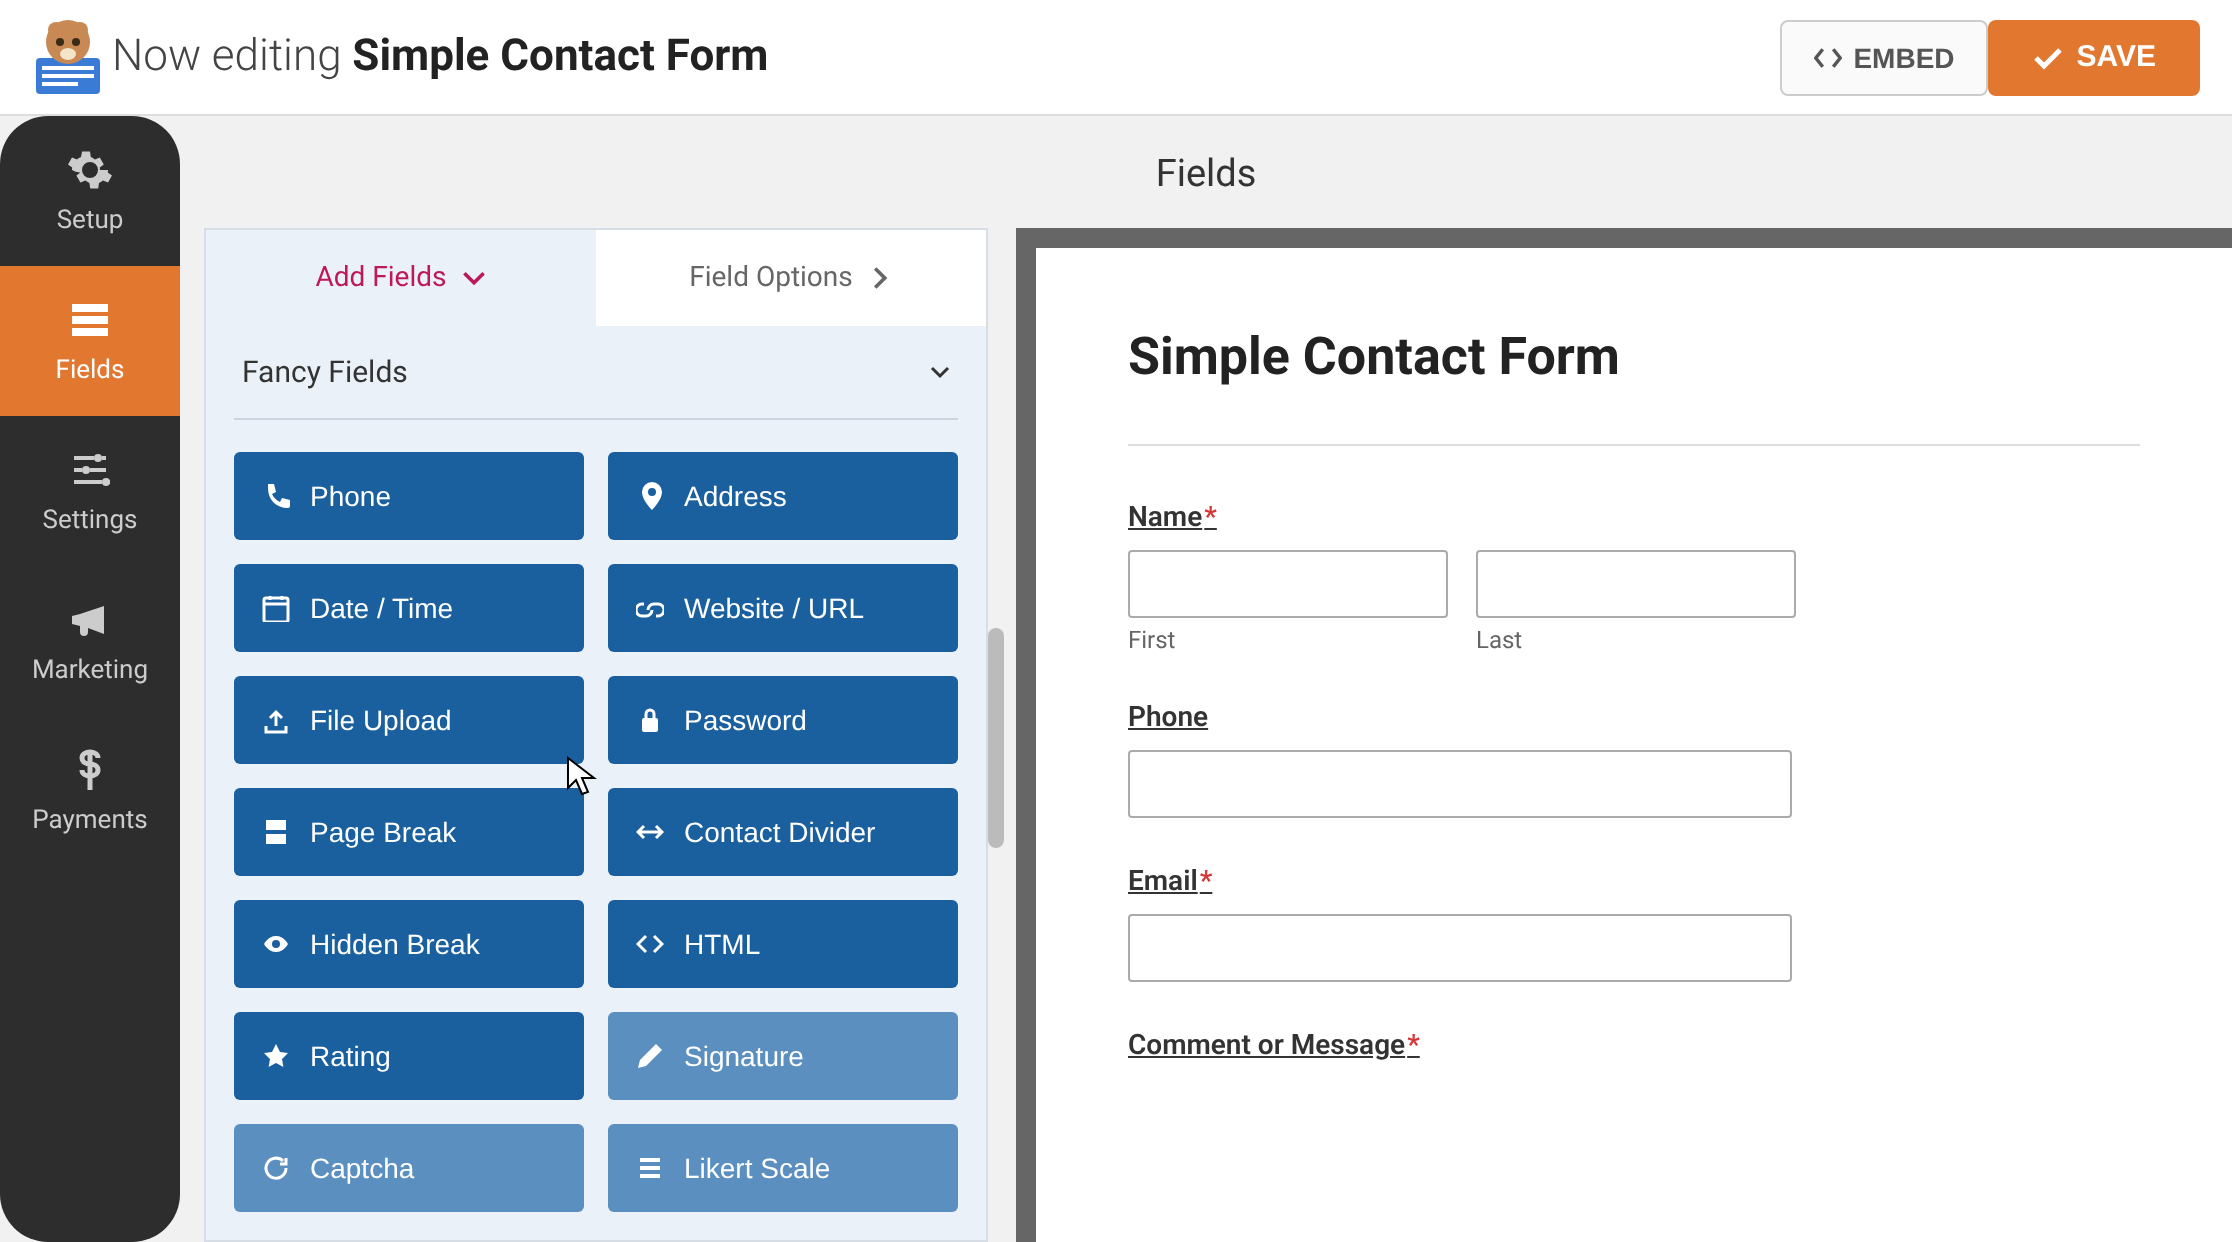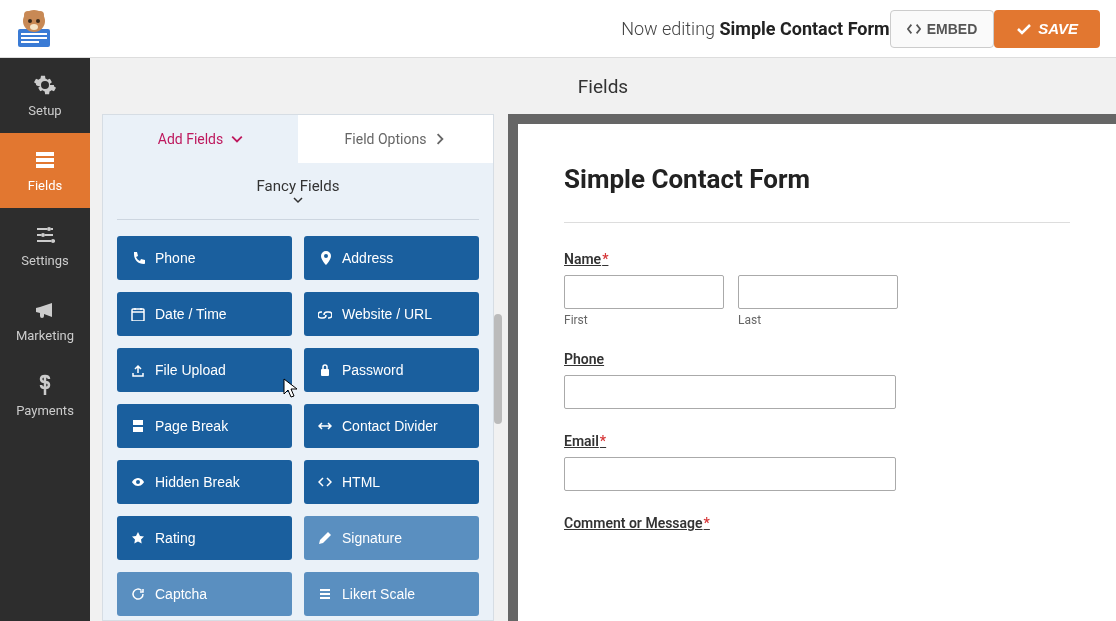--- a/index.html
+++ b/index.html
@@ -2,43 +2,43 @@
 <html><head>
 <meta charset="utf-8">
 <style>
 * { box-sizing: border-box; margin: 0; padding: 0; }
 body { font-family: -apple-system, BlinkMacSystemFont, "Segoe UI", Roboto, Arial, sans-serif; font-size: 14px; color: #333; background: #f1f1f1; width: 1116px; height: 621px; overflow: hidden; position: relative; }
 
 
 .top-header { position: absolute; top: 0; left: 0; right: 0; height: 58px; background: #fff; border-bottom: 1px solid #ddd; display: flex; align-items: center; padding: 0 16px 0 12px; }
 .logo { width: 44px; height: 44px; position: relative; }
 .logo svg { width: 100%; height: 100%; }
-.title-wrap { flex: 1; text-align: right; font-size: 18px; color: #444; font-weight: 300; }
+.title-wrap { flex: 1; text-align: left; font-size: 22px; color: #444; font-weight: 300; }
 .title-wrap b { font-weight: 700; color: #222; }
 .header-actions { display: flex; gap: 0; }
 .btn-embed { background: #fafafa; border: 1px solid #ccc; border-radius: 4px; padding: 10px 16px; font-size: 14px; color: #555; font-weight: 600; display: flex; align-items: center; gap: 6px; cursor: pointer; }
-.btn-save { background: #e27730; border: none; border-radius: 4px; padding: 10px 22px; font-size: 15px; color: #fff; font-weight: 700; display: flex; align-items: center; gap: 6px; cursor: pointer; font-style: italic; }
-
-
-.left-nav { position: absolute; top: 58px; left: 0; width: 90px; bottom: 0; background: #2d2d2d; }
+.btn-save { background: #e27730; border: none; border-radius: 4px; padding: 10px 22px; font-size: 15px; color: #fff; font-weight: 700; display: flex; align-items: center; gap: 6px; cursor: pointer; }
+
+
+.left-nav { position: absolute; top: 58px; left: 0; width: 90px; bottom: 0; background: #2d2d2d; border-radius: 24px; }
 .nav-item { display: flex; flex-direction: column; align-items: center; justify-content: center; height: 75px; color: #ccc; font-size: 13px; cursor: pointer; gap: 6px; }
 .nav-item.active { background: #e27730; color: #fff; }
 .nav-item svg { width: 24px; height: 24px; fill: currentColor; }
 
 
 .main { position: absolute; top: 58px; left: 90px; right: 0; bottom: 0; display: flex; background: #f1f1f1; }
 .section-title { position: absolute; top: 0; left: 0; right: 0; height: 56px; display: flex; align-items: center; justify-content: center; font-size: 19px; color: #333; font-weight: 400; }
 
 
 .panel { position: absolute; top: 56px; left: 12px; width: 392px; bottom: 0; background: #eaf1f8; border: 1px solid #d6dde4; overflow-y: auto; }
 .panel-tabs { display: flex; height: 48px; }
 .ptab { flex: 1; display: flex; align-items: center; justify-content: center; gap: 8px; font-size: 14px; color: #666; cursor: pointer; background: #fff; }
 .ptab.active { background: #eaf1f8; color: #be185d; }
 .ptab svg { width: 12px; height: 12px; fill: currentColor; }
-.group-header { padding: 14px 18px; font-size: 15px; color: #333; display: flex; justify-content: space-between; align-items: center; cursor: pointer; flex-direction: column; }
+.group-header { padding: 14px 18px; font-size: 15px; color: #333; display: flex; justify-content: space-between; align-items: center; cursor: pointer; }
 .group-header-underline { border-bottom: 1px solid #cdd6e0; margin: 0 14px 16px 14px; }
 .grid { display: grid; grid-template-columns: 1fr 1fr; gap: 12px; padding: 0 14px 16px 14px; }
 .field-btn { background: #1a5f9e; color: #fff; border: none; border-radius: 3px; padding: 14px 14px; text-align: left; font-size: 14px; cursor: pointer; display: flex; align-items: center; gap: 10px; }
 .field-btn.disabled { background: #5a8fc0; }
 .field-btn svg { width: 14px; height: 14px; fill: currentColor; flex-shrink: 0; }
 
 
 .scrollbar { position: absolute; top: 56px; left: 404px; width: 10px; height: 500px; }
 .scroll-track { position: absolute; top: 0; bottom: 0; width: 100%; background: transparent; }
 .scroll-thumb { position: absolute; top: 200px; height: 110px; width: 8px; background: #bbb; border-radius: 4px; }

